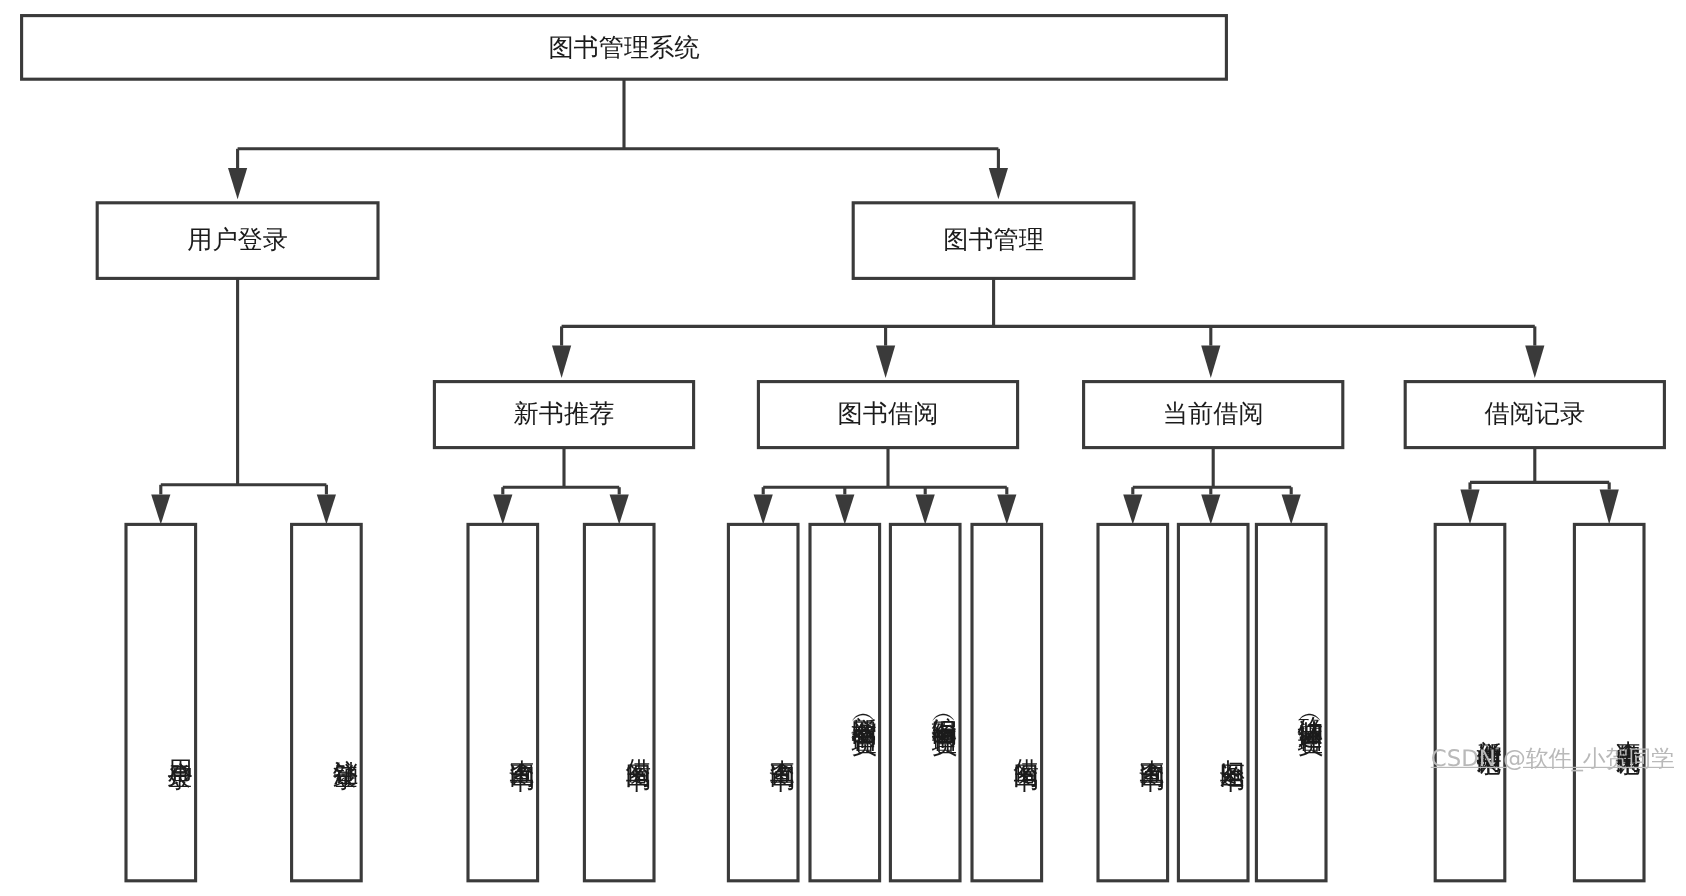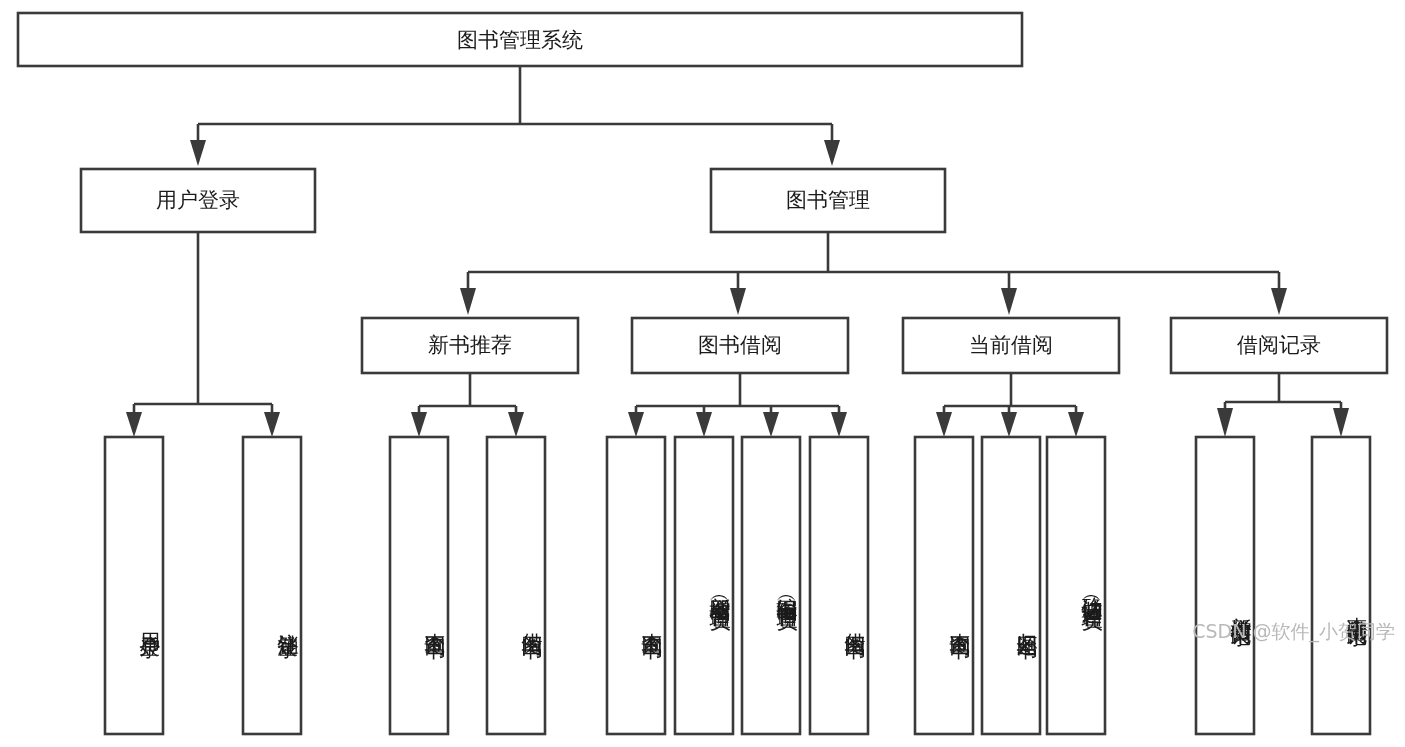--- a/index.html
+++ b/index.html
@@ -51,20 +51,21 @@
   }
   .watermark-text {
     position: absolute;
     right: 10px;
     bottom: 4px;
     font-family: "DejaVu Sans", "Liberation Sans", sans-serif;
     font-size: 19px;
     color: #b9b9b9;
     white-space: nowrap;
     user-select: none;
+    text-decoration: underline;
   }
   .vlabel-wrap {
     position: absolute;
     display: flex;
     align-items: flex-start;
     justify-content: center;
     writing-mode: vertical-rl;
     text-orientation: upright;
     font-family: "DejaVu Sans", "Liberation Sans", sans-serif;
     font-size: 21px;

